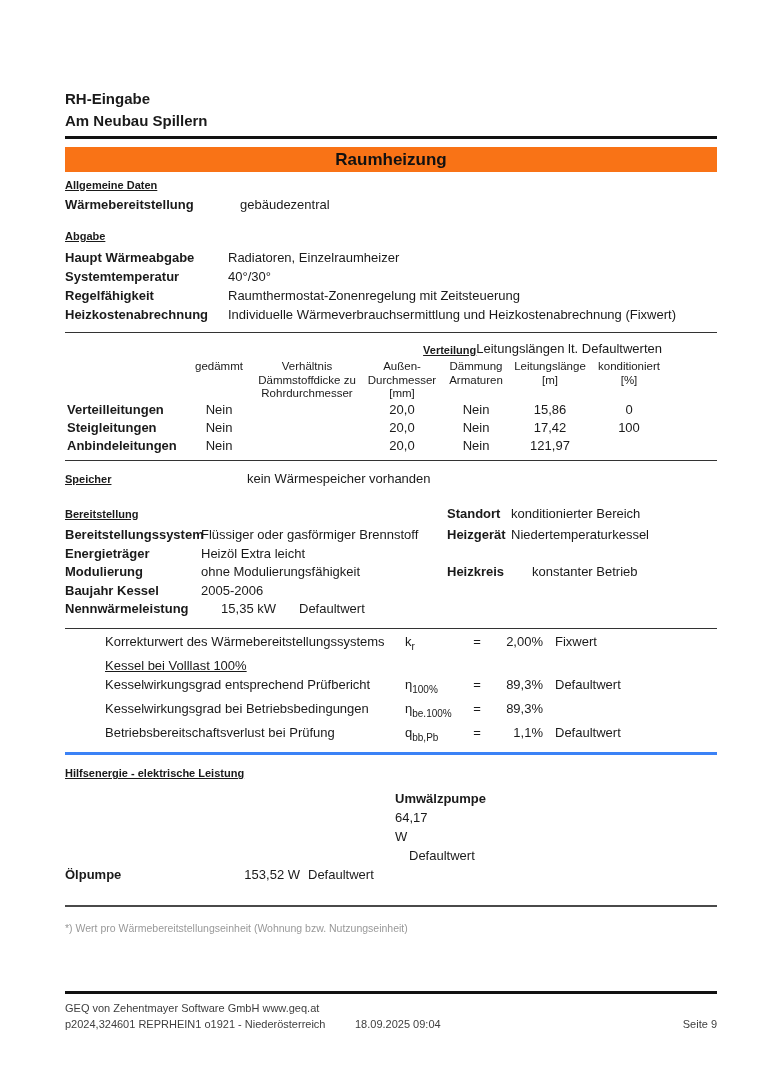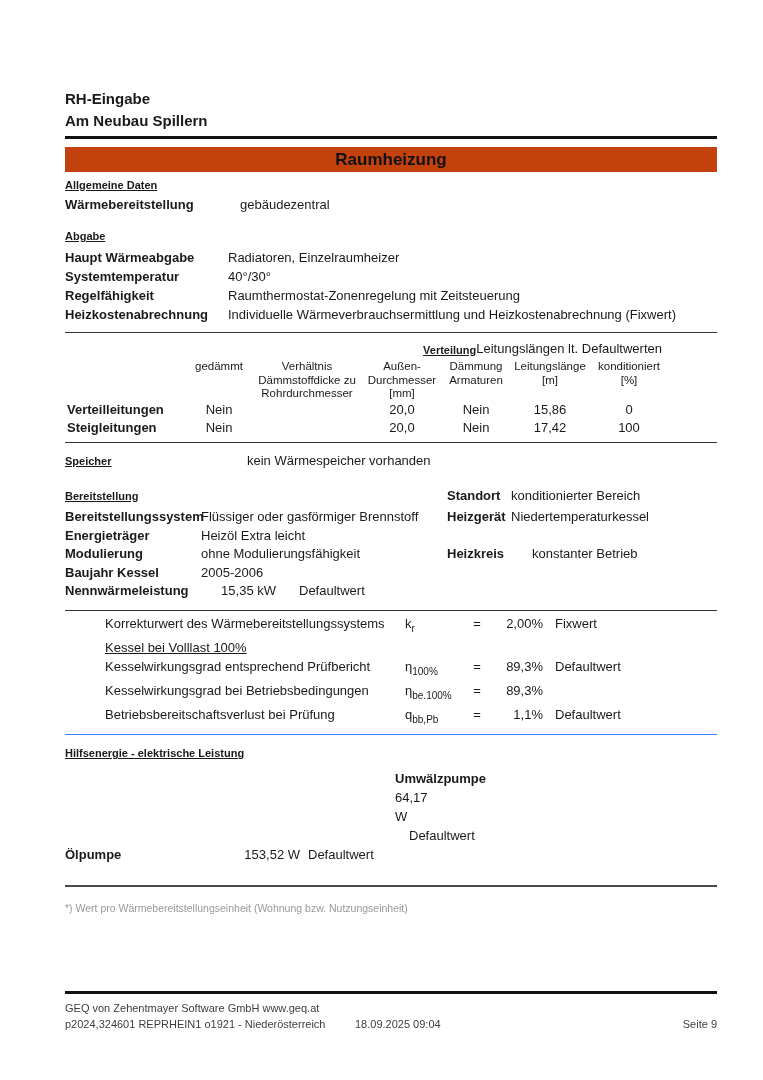--- a/index.html
+++ b/index.html
@@ -9,21 +9,21 @@
     font-family:"Liberation Sans","DejaVu Sans",sans-serif;
     font-size:13px; color:#1a1a1a;
   }
   .content { position:absolute; left:65px; right:46px; top:88px; }
 
   .hdr-line { font-size:15px; font-weight:bold; line-height:22px; }
   .rule-thick { height:3px; background:#111; margin-top:4px; }
   .rule-thin  { height:1px; background:#333; }
   .title-bar {
     margin-top:8px; height:25px; line-height:25px;
-    background:#c2410c; text-align:center;
+    background:#f97316; text-align:center;
     font-size:17px; font-weight:bold; color:#111;
   }
 
   h2.sec { font-size:11px; font-weight:bold; text-decoration:underline; display:inline-block; }
   .sec-row { margin-top:6px; }
 
   .row { display:flex; line-height:19px; }
   .lbl { font-weight:bold; }
   .w175 { width:175px; flex:none; }
   .w163 { width:163px; flex:none; }
@@ -42,21 +42,21 @@
 
   
   .b-row { display:flex; line-height:18.5px; }
   .b-left { width:382px; flex:none; display:flex; }
   .b-right { display:flex; }
   .b-right .lbl { width:64px; flex:none; }
   .nw-val { width:75px; flex:none; text-align:right; }
   .nw-ann { margin-left:23px; }
 
   
-  .kw-box { margin-top:9px; border-top:1px solid #333; border-bottom:1px solid #3b82f6; padding:3px 0 5px 0; }
+  .kw-box { margin-top:9px; border-top:1px solid #333; border-bottom:3px solid #3b82f6; padding:3px 0 5px 0; }
   .kw-row { display:flex; line-height:19.5px; }
   .kw-lbl { width:340px; flex:none; padding-left:40px; }
   .kw-lbl.u { text-decoration:underline; }
   .kw-sym { width:58px; flex:none; }
   .kw-sym sub { font-size:10px; }
   .kw-eq { width:28px; flex:none; text-align:center; }
   .kw-val { width:52px; flex:none; text-align:right; }
   .kw-ann { padding-left:12px; }
 
   
@@ -169,20 +169,29 @@
       </tr>
       <tr>
         <td class="rowlbl">Steigleitungen</td>
         <td>Nein</td>
         <td></td>
         <td>20,0</td>
         <td>Nein</td>
         <td>17,42</td>
         <td>100</td>
       </tr>
+      <tr>
+        <td class="rowlbl">Anbindeleitungen</td>
+        <td>Nein</td>
+        <td></td>
+        <td>20,0</td>
+        <td>Nein</td>
+        <td>121,97</td>
+        <td></td>
+      </tr>
     </tbody>
   </table>
   <div class="rule-thin mt5"></div>
 
   <div class="row mt8" style="align-items:baseline;">
     <span class="w163"><h2 class="sec">Speicher</h2></span>
     <span>kein Wärmespeicher vorhanden</span>
   </div>
 
   <div class="mt16">

